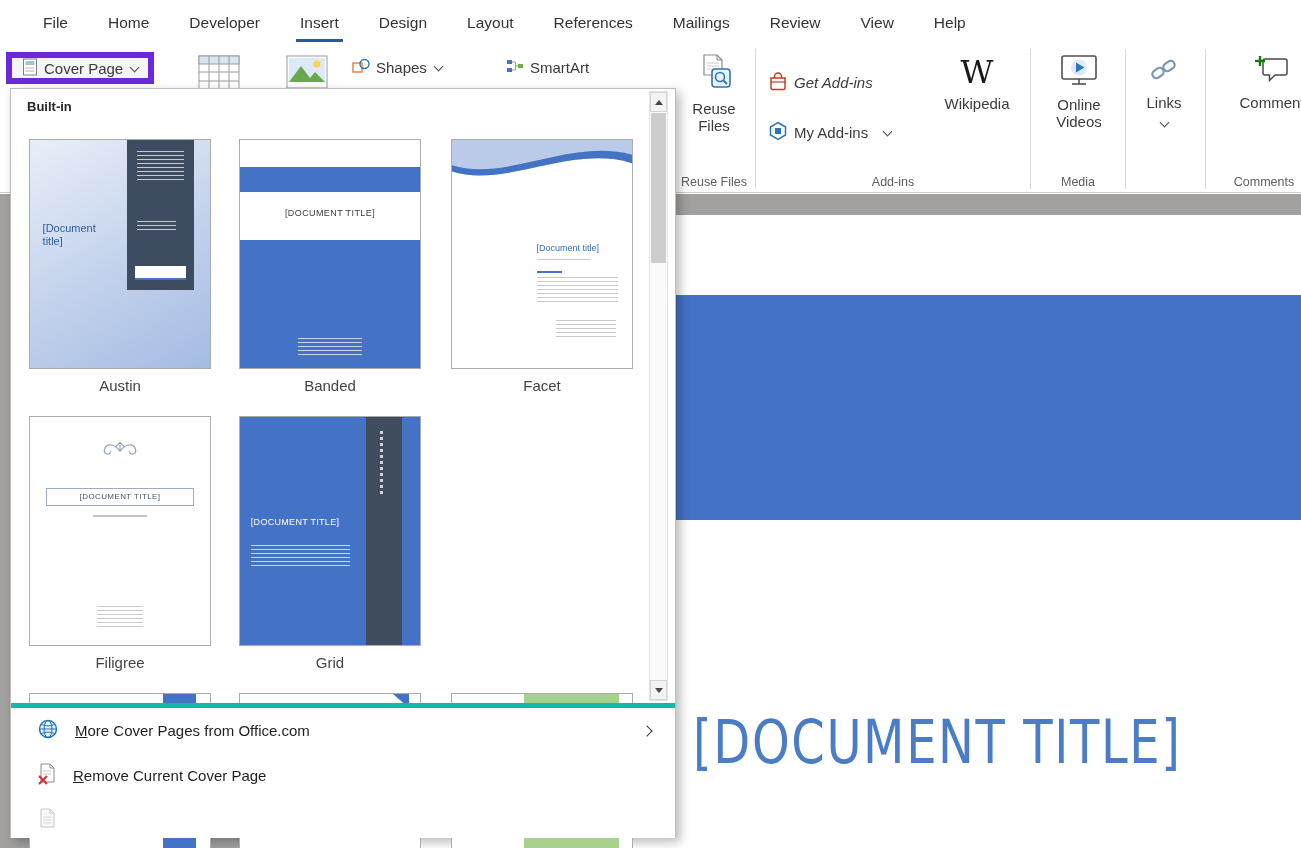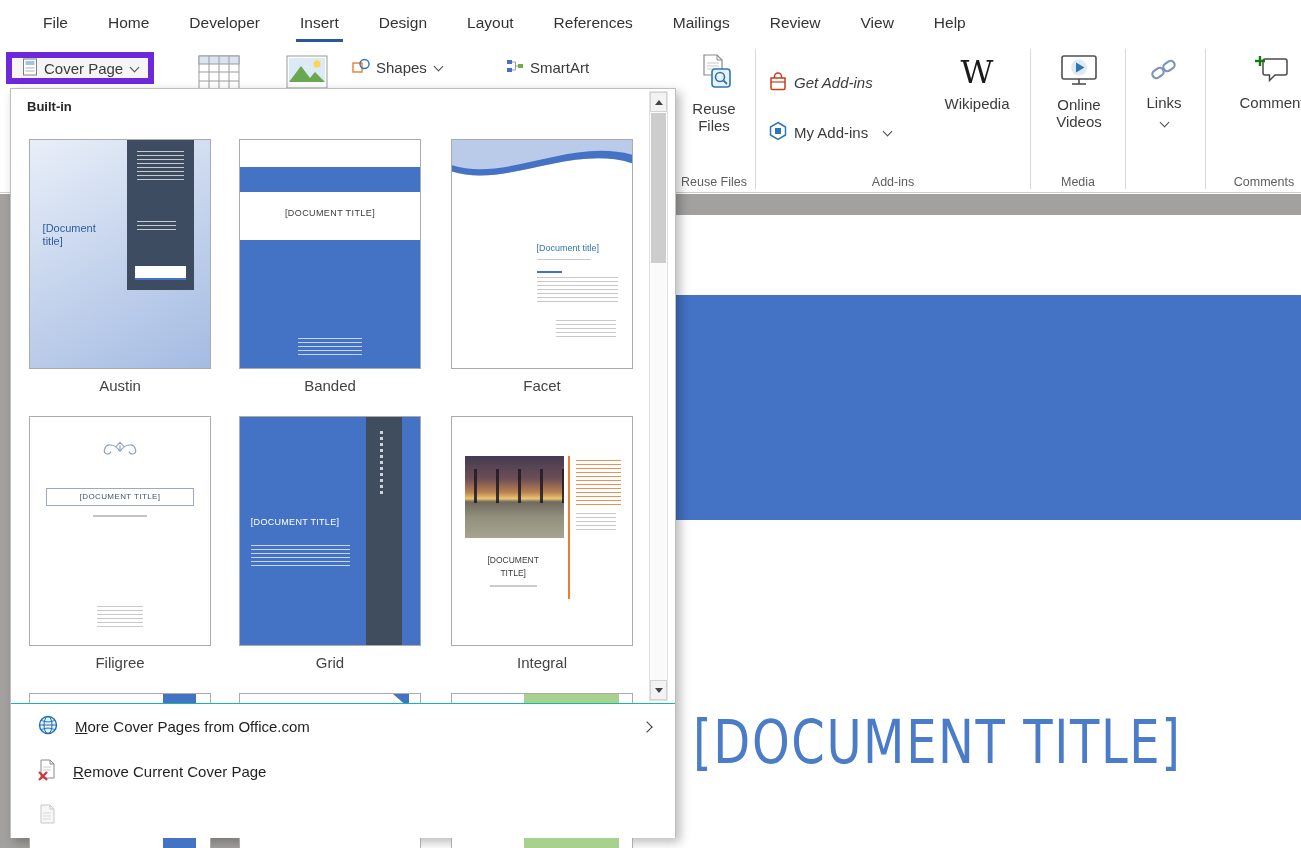--- a/index.html
+++ b/index.html
@@ -79,21 +79,21 @@
   .t-integral .i-text2 { position:absolute; left:69%; top:42%; width:22%; height:8%; }
   .t-integral .i-title { position:absolute; left:8%; top:60%; width:52%; text-align:center; font-size:8.5px; color:#3b3b3b; line-height:1.5; }
   .t-integral .i-sub { position:absolute; left:21%; top:73.5%; width:26%; height:2px; background:#cccccc; }
   
   .pthumb { width:182px; height:230px; border:1px solid #ababab; background:#fff; position:relative; overflow:hidden; }
   .pa { position:absolute; right:8%; top:0; width:18%; height:100%; background:#4472c4; }
   .pb { position:absolute; right:6%; top:0; width:0; height:0; border-left:16px solid transparent; border-top:14px solid #4472c4; }
   .pc { position:absolute; left:40%; top:0; width:53%; height:100%; background:#a9d18e; }
 
   
-  .dd-menu { position:absolute; left:0; top:614px; width:100%; height:135px; background:#fff; border-top:1px solid #14b8a6; }
+  .dd-menu { position:absolute; left:0; top:614px; width:100%; height:135px; background:#fff; border-top:5px solid #14b8a6; }
   .dd-item { position:absolute; left:0; width:100%; height:45px; display:flex; align-items:center; padding-left:26px; gap:16px; font-size:15px; color:#1f1f1f; }
   .dd-item.disabled { color:#a6a6a6; }
   .accel { text-decoration:underline; }
   .submenu-arrow { position:absolute; right:24px; width:8px; height:8px; border-right:1.8px solid #3a3a3a; border-top:1.8px solid #3a3a3a; transform:rotate(45deg); }
 
   
   .vscroll { position:absolute; top:2px; right:7px; width:19px; height:610px; background:#fafafa; border:1px solid #e3e3e3; }
   .vs-btn { position:absolute; left:0; width:17px; height:20px; background:#f3f3f3; border:1px solid #d4d4d4; display:flex; align-items:center; justify-content:center; }
   .vs-up { top:0; } .vs-down { bottom:0; }
   .tri-up { width:0; height:0; border-left:4px solid transparent; border-right:4px solid transparent; border-bottom:5px solid #454545; }
@@ -334,36 +334,20 @@
     <div class="thumb t-grid">
       <div class="g-stripe">
           <div class="g-vtext"></div>
         </div>
       <div class="g-title">[DOCUMENT TITLE]</div>
       <div class="g-para hairlines-w"></div>
     </div>
     <div class="cell-label">Grid</div>
   </div>
 
-  <div class="cell c5">
-    <div class="thumb t-integral">
-      <div class="i-photo">
-          <div class="i-trees"></div>
-        </div>
-      <div class="i-vline"></div>
-      <div class="i-text"></div>
-      <div class="i-text2 hairlines"></div>
-      <div class="i-title">
-        <span>[DOCUMENT</span><br>
-        <span>TITLE]</span>
-      </div>
-      <div class="i-sub"></div>
-    </div>
-    <div class="cell-label">Integral</div>
-  </div>
 
   <div class="cell p0">
       <div class="pthumb">
         <div class="pa"></div>
       </div>
     </div>
   <div class="cell p1">
       <div class="pthumb">
         <div class="pb"></div>
       </div>

